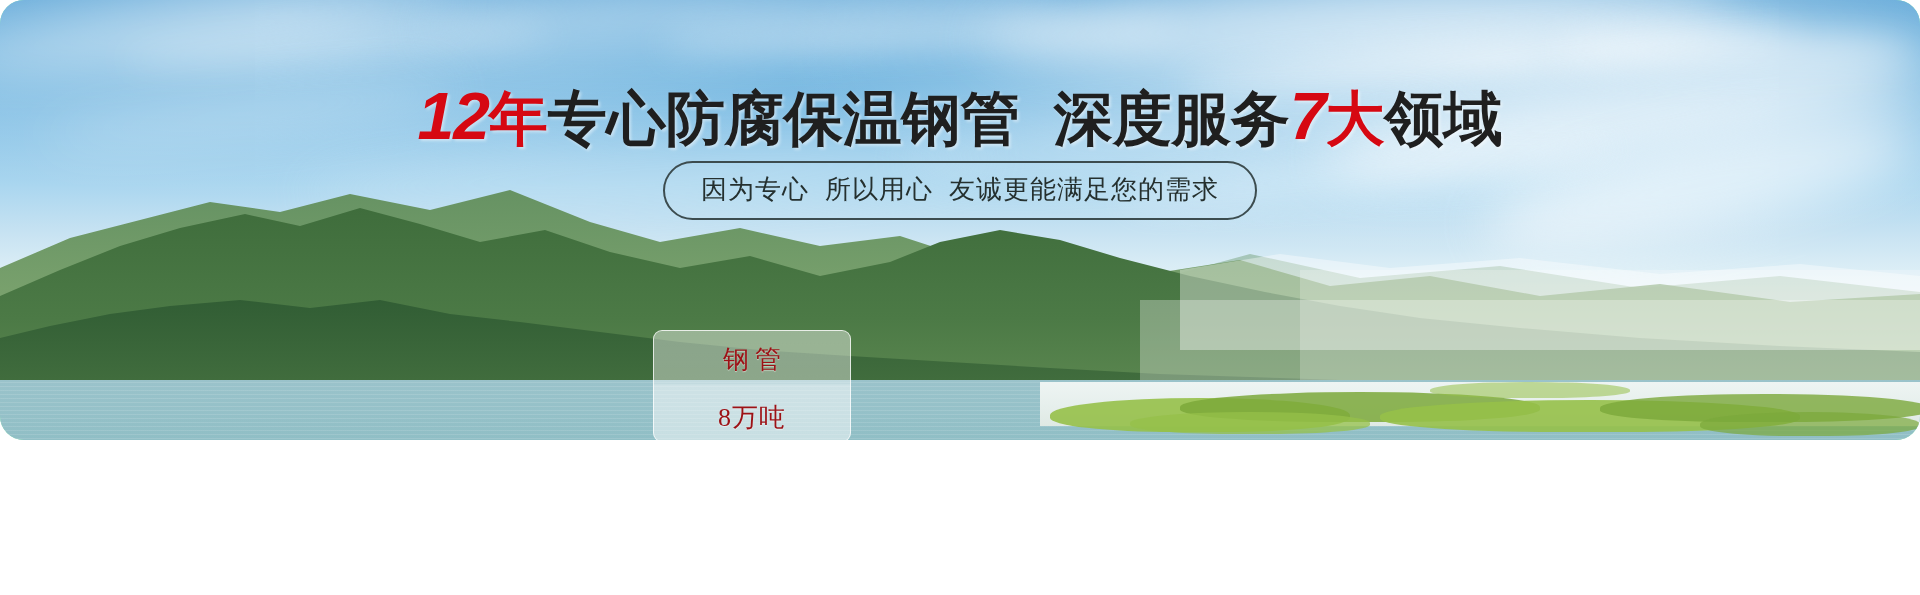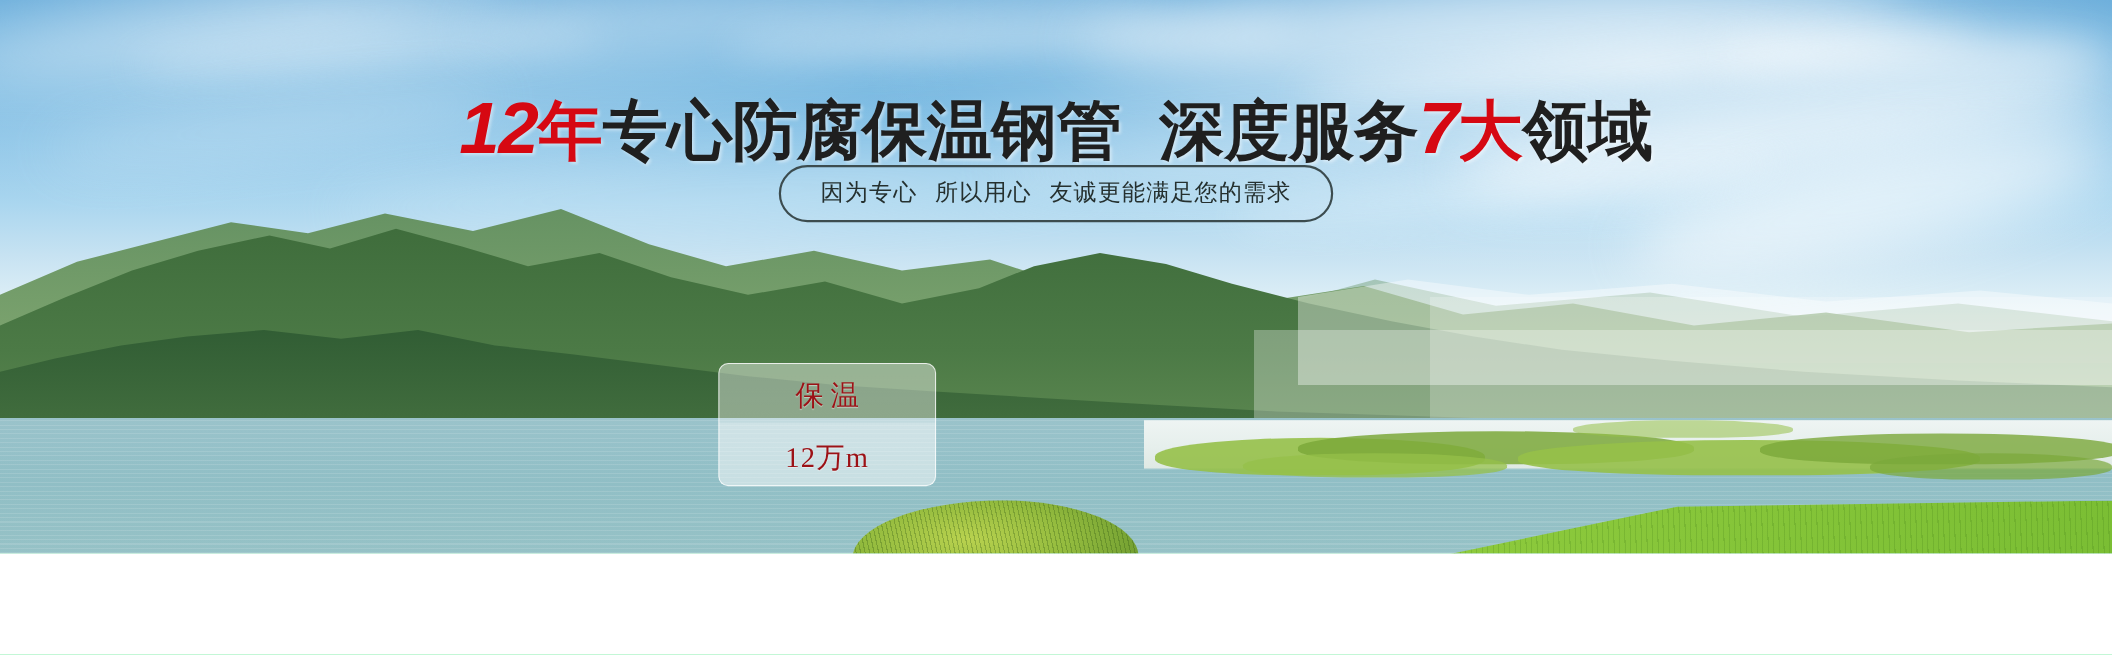--- a/index.html
+++ b/index.html
@@ -4,23 +4,24 @@
 <style>
   * { margin:0; padding:0; box-sizing:border-box; }
   html, body {
     width:1920px; height:595px;
     overflow:hidden;
     font-family:"Liberation Sans", sans-serif;
   }
 
   #banner {
     position:relative;
-    width:1920px; height:503px;
+    width:1920px; height:440px;
     overflow:hidden;
     background:#86efac;
+    border-radius:24px;
   }
 
   
   .sky {
     position:absolute; left:0; top:0; width:1920px; height:330px;
     background:linear-gradient(to bottom,
       #4e9ed4 0%,
       #5aa7d9 10%,
       #73b6e0 24%,
       #8ec6e8 40%,
@@ -124,26 +125,26 @@
   }
   .headline .num {
     font-size:66px;
     font-style:italic;
     font-weight:bold;
     letter-spacing:-1px;
   }
   .headline .gap { display:inline-block; width:34px; }
 
   .subtitle-pill {
-    position:absolute; top:150px; left:50%;
+    position:absolute; top:161px; left:50%;
     transform:translateX(-50%);
     border:2px solid #3c4c4f;
     border-radius:32px;
     padding:9px 36px 11px 36px;
-    font-size:21px;
+    font-size:26px;
     color:#25302f;
     letter-spacing:1px;
     white-space:nowrap;
     background:rgba(255,255,255,0.03);
     font-family:Liberation Sans, sans-serif;
   }
   .subtitle-pill .sp { display:inline-block; width:16px; }
 
   
   .cards {
@@ -262,20 +263,20 @@
   <div class="headline">
     <span class="red num">12</span><span class="red">年</span><span class="dark">专心防腐保温钢管</span><span class="gap"></span><span class="dark">深度服务</span><span class="red num">7</span><span class="red">大</span><span class="dark">领域</span>
   </div>
 
   <div class="subtitle-pill">
     <span>因为专心</span><span class="sp"></span><span>所以用心</span><span class="sp"></span><span>友诚更能满足您的需求</span>
   </div>
 
   <div class="cards">
     <div class="card">
-      <div class="label">保温</div>
+      <div class="label">钢管</div>
       <div class="value">
-        <span>12万m</span><sup></sup>
+        <span>8万吨</span><sup></sup>
       </div>
     </div>
   </div>
 
 </div>
 
 </body></html>

